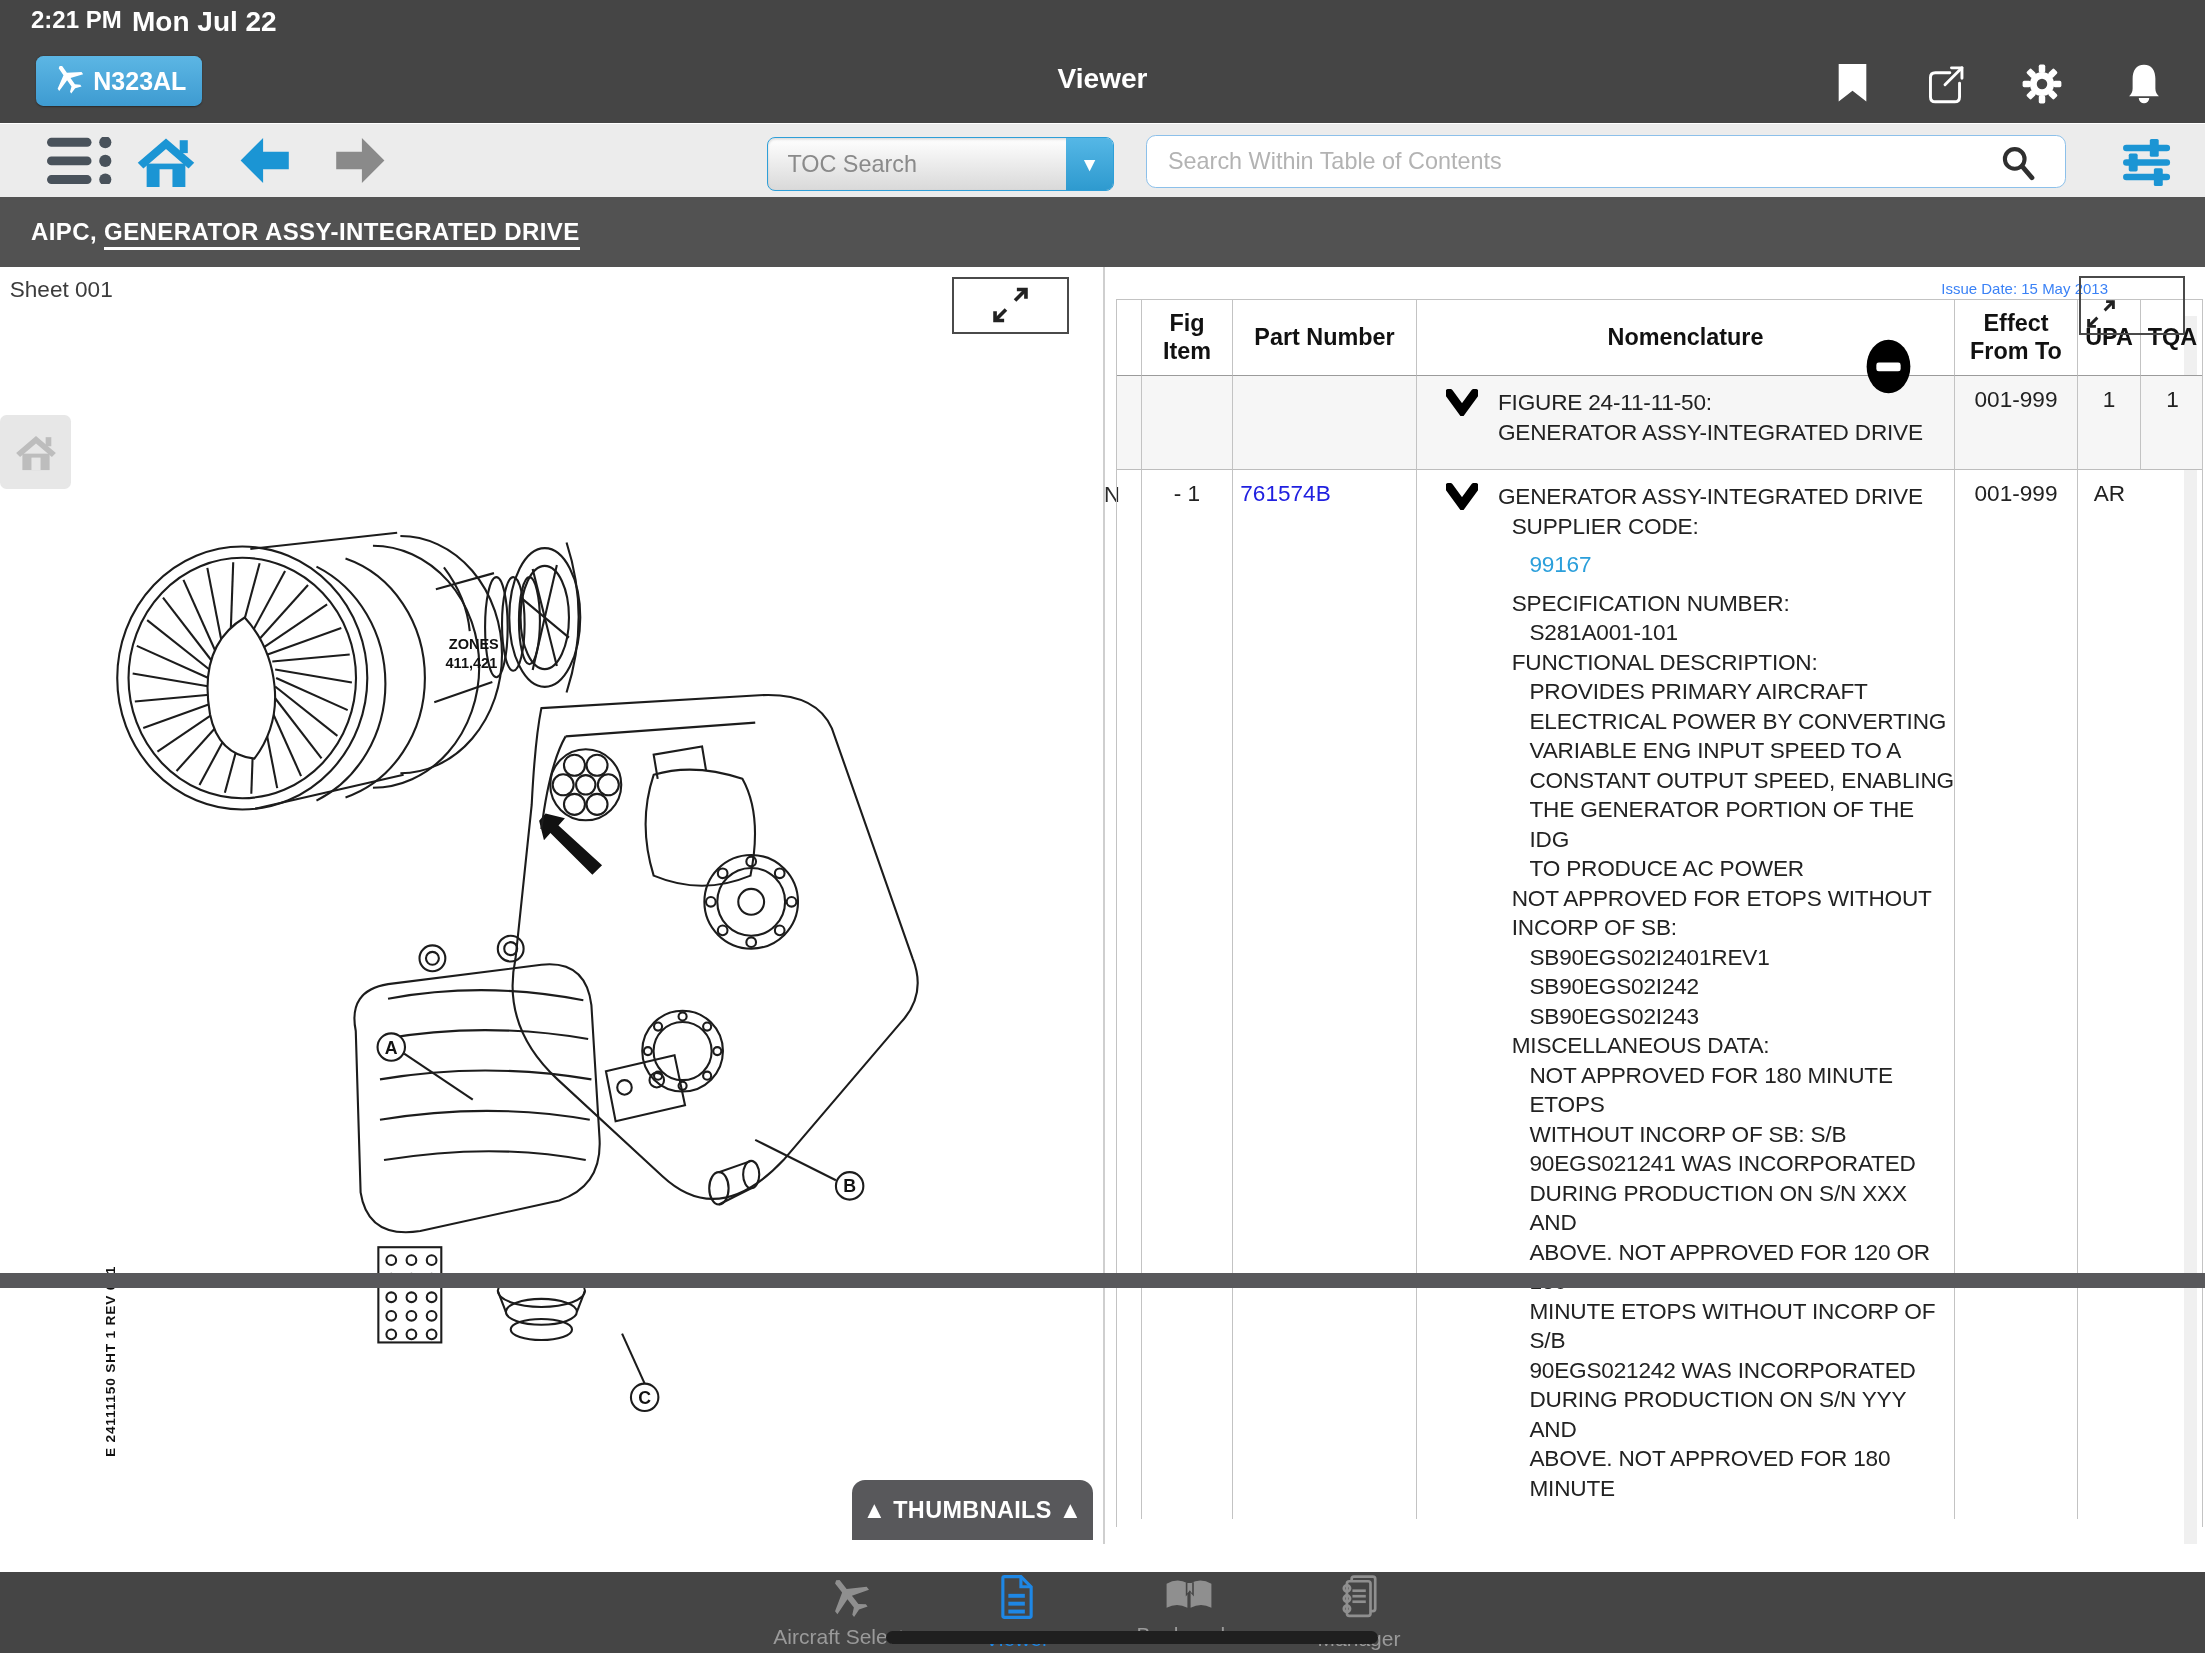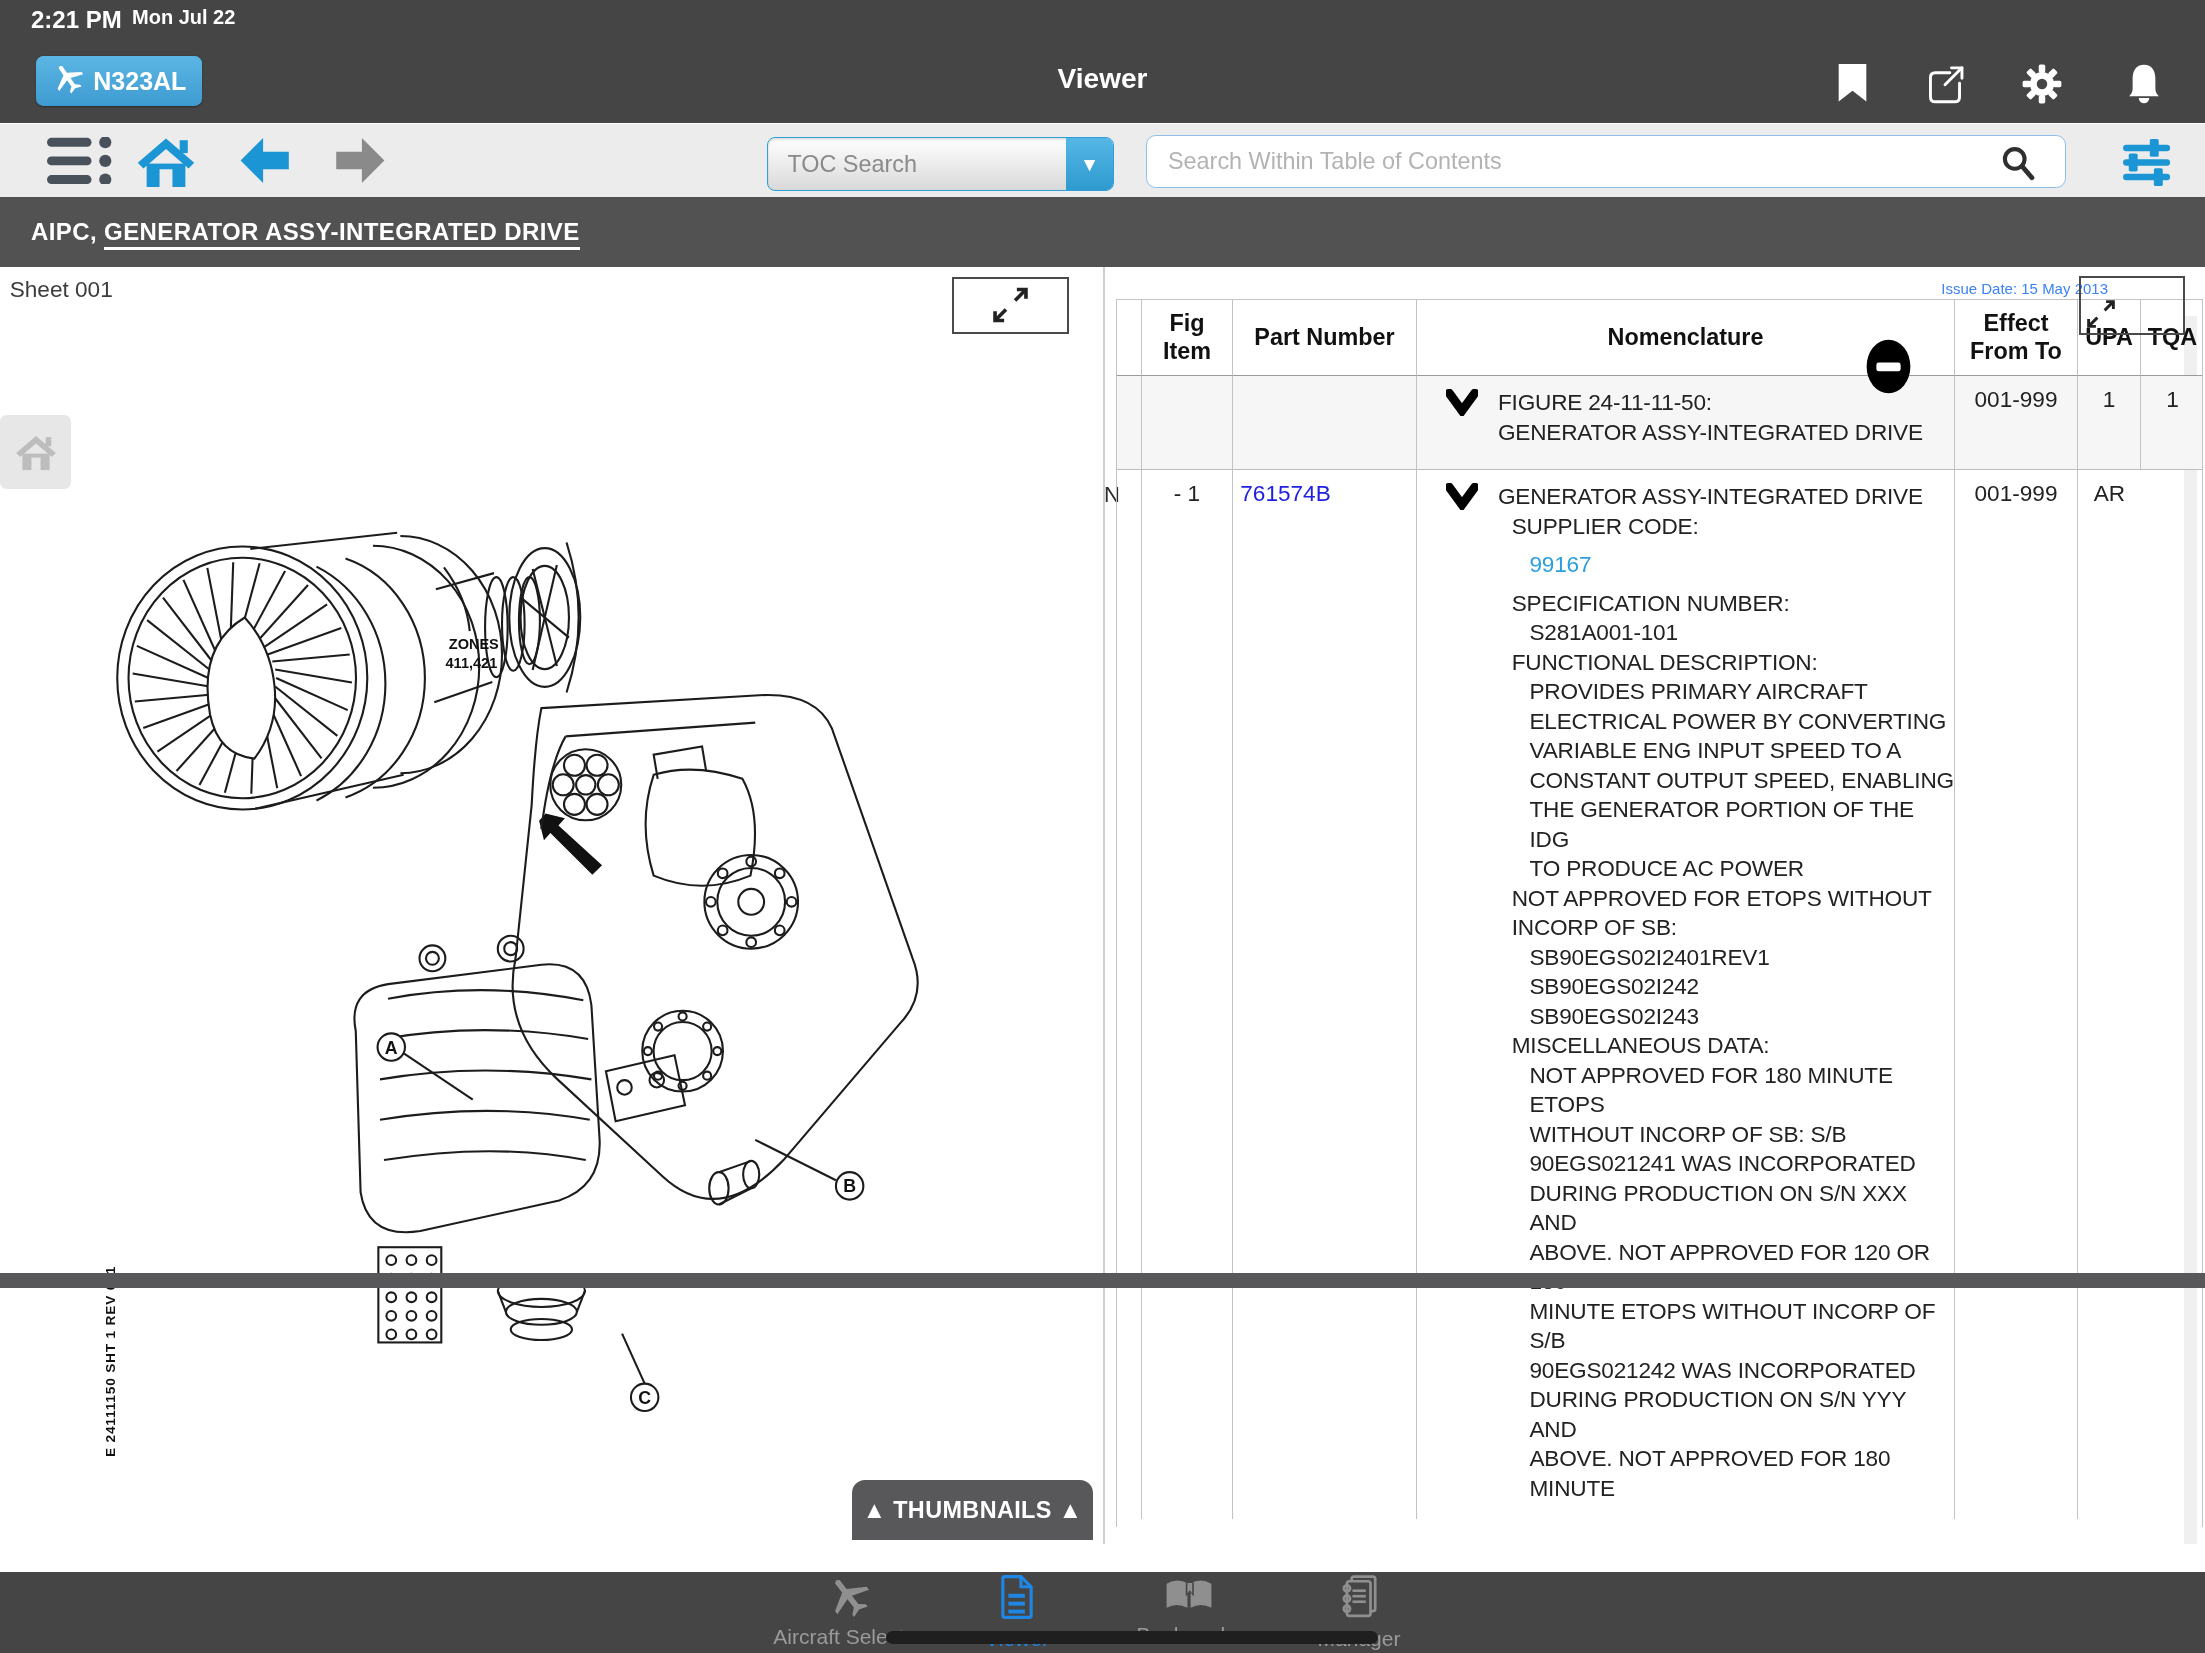--- a/index.html
+++ b/index.html
@@ -2,21 +2,21 @@
 <html style="font-size:13px"><head>
 <meta charset="utf-8">
 <style>
   html,body{margin:0;padding:0;background:#222;}
   #app{position:relative;width:2205px;height:1653px;background:#fff;overflow:hidden;
        font-family:"Liberation Sans",sans-serif;-webkit-font-smoothing:antialiased;}
   .abs{position:absolute;}
   
   #status-bar{left:0;top:0;width:2205px;height:40px;background:#454545;color:#fff;padding-left:14px;}
   #status-time{left:31px;top:5.7px;font-size:24px;font-weight:bold;}
-  #status-date{left:132px;top:5.7px;font-size:20px;font-weight:bold;}
+  #status-date{left:132px;top:5.7px;font-size:28px;font-weight:bold;}
   #status-right{right:13px;top:0;height:40px;display:flex;align-items:center;gap:1px;margin-top:46px;}
   #battery-pct{color:#fff;font-size:24px;}
   
   #nav-bar{left:0;top:40px;width:2205px;height:83px;background:#454545;}
   #aircraft-btn{left:36px;top:16px;width:166px;height:50px;border-radius:7.3px;
      background:linear-gradient(#5cb6e4,#3e9bd1);display:flex;align-items:center;justify-content:center;
      gap:9.7px;color:#fff;font-size:25px;font-weight:bold;box-shadow:0 0.8px 1.6px rgba(0,0,0,.4);}
   #nav-title{left:0;top:22.6px;width:2205px;text-align:center;color:#fff;font-size:28px;font-weight:bold;}
   .nav-icon{top:22.6px;width:42px;height:42px;display:flex;align-items:center;justify-content:center;}
   

